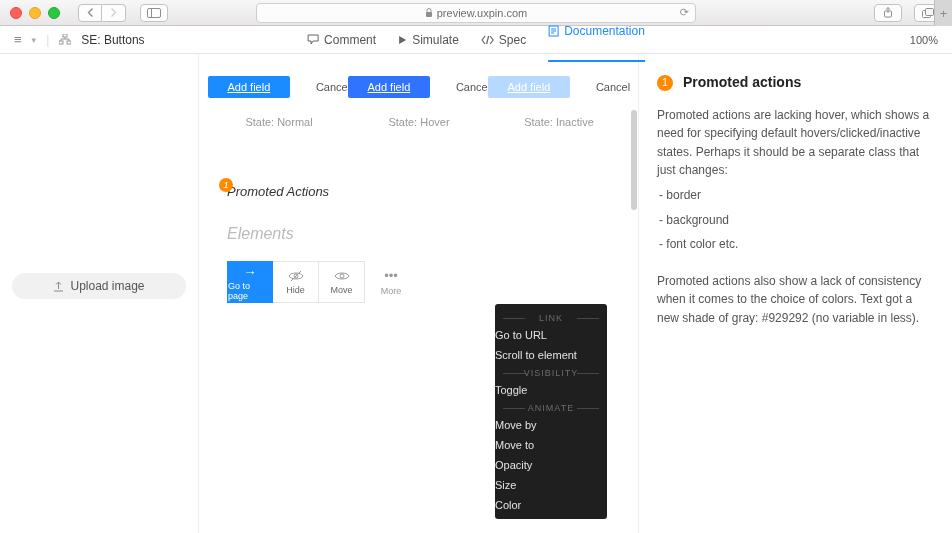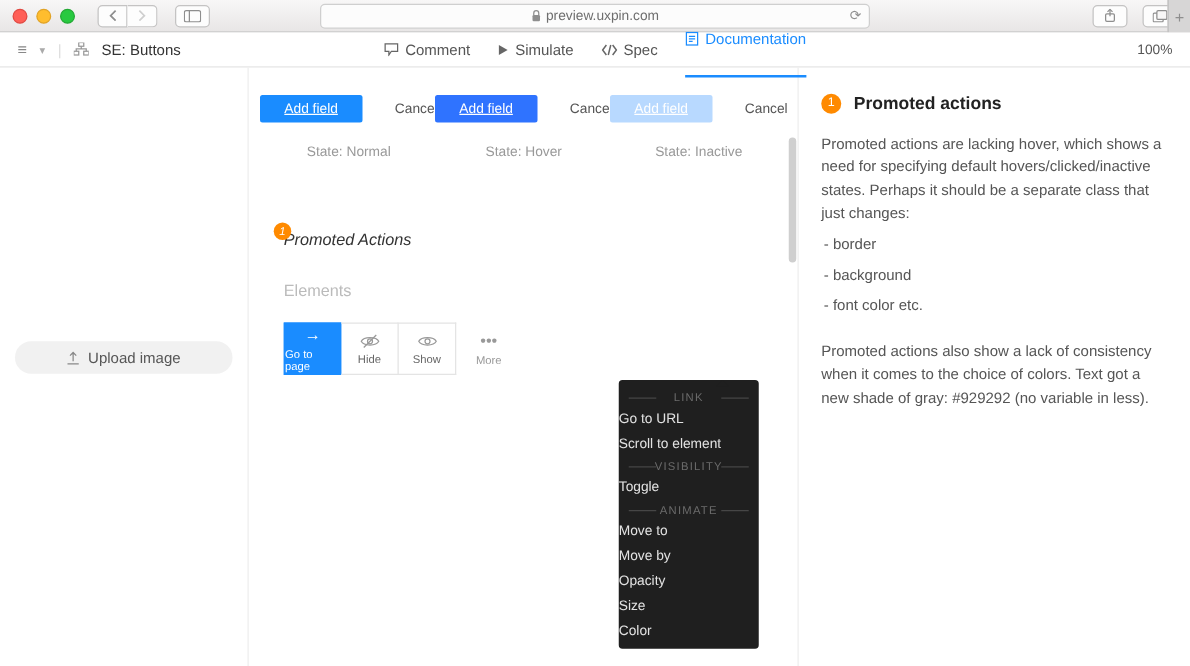--- a/index.html
+++ b/index.html
@@ -43,21 +43,21 @@
   .state-col{width:140px;display:flex;flex-direction:column;align-items:center;}
   .pill-group{display:flex;align-items:center;gap:12px;}
   .add-btn{width:82px;height:22px;background:#1a8cff;color:#fff;font-size:11px;display:flex;align-items:center;justify-content:center;text-decoration:underline;border-radius:2px;}
   .add-btn.hover{background:#2f73ff;}
   .add-btn.inactive{background:#b8d9ff;color:#fff;}
   .cancel{font-size:11px;color:#555;margin-left:14px;}
   .state-label{font-size:11px;color:#999;margin-top:18px;}
 
   .section-title{margin-top:56px;margin-left:18px;font-size:13px;color:#333;font-style:italic;position:relative;}
   .pin{position:absolute;left:-8px;top:-6px;width:14px;height:14px;border-radius:50%;background:#ff8a00;color:#fff;font-size:9px;display:flex;align-items:center;justify-content:center;}
-  .elements-label{margin-top:26px;margin-left:18px;font-size:13px;color:#bbb;}
+  .elements-label{margin-top:26px;margin-left:18px;font-size:16px;color:#bbb;font-style:italic;}
 
   .tool-cards{margin-top:18px;margin-left:18px;display:flex;align-items:flex-start;}
   .card{width:46px;height:42px;border:1px solid #e4e4e4;display:flex;flex-direction:column;align-items:center;justify-content:center;font-size:9px;color:#666;gap:3px;cursor:pointer;}
   .card.active{background:#1a8cff;color:#fff;border-color:#1a8cff;}
   .card + .card{border-left:none;}
   .card-icon{font-size:13px;}
   .more-card{width:36px;height:42px;display:flex;flex-direction:column;align-items:center;justify-content:center;font-size:9px;color:#999;gap:3px;margin-left:8px;}
 
   .dropdown{position:absolute;left:296px;top:250px;width:112px;background:#1f1f1f;border-radius:3px;color:#ccc;font-size:11px;padding:6px 0 4px 0;}
   .dd-section{font-size:9px;letter-spacing:1px;color:#6b6b6b;text-align:center;padding:3px 0 2px 0;position:relative;}
@@ -243,37 +243,37 @@
         </span>
         <span>Hide</span>
       </div>
       <div class="card">
         <span class="card-icon">
           <svg width="16" height="12" viewBox="0 0 16 12">
               <path d="M1 6 C3 2 13 2 15 6 C13 10 3 10 1 6 Z" fill="none" stroke="#999"></path>
               <circle cx="8" cy="6" r="2" fill="none" stroke="#999"></circle>
             </svg>
         </span>
-        <span>Show</span>
+        <span>Move</span>
       </div>
       <div class="more-card">
         <span class="card-icon">•••</span>
         <span>More</span>
       </div>
     </div>
 
     <div class="dropdown">
       <div class="dd-section">LINK</div>
       <div class="dd-item">Go to URL</div>
       <div class="dd-item">Scroll to element</div>
       <div class="dd-section">VISIBILITY</div>
       <div class="dd-item">Toggle</div>
       <div class="dd-section">ANIMATE</div>
+      <div class="dd-item">Move by</div>
       <div class="dd-item">Move to</div>
-      <div class="dd-item">Move by</div>
       <div class="dd-item">Opacity</div>
       <div class="dd-item">Size</div>
       <div class="dd-item">Color</div>
 
     </div>
 
     <div class="scroll-track">
       <div class="scroll-thumb"></div>
     </div>
   </div>

